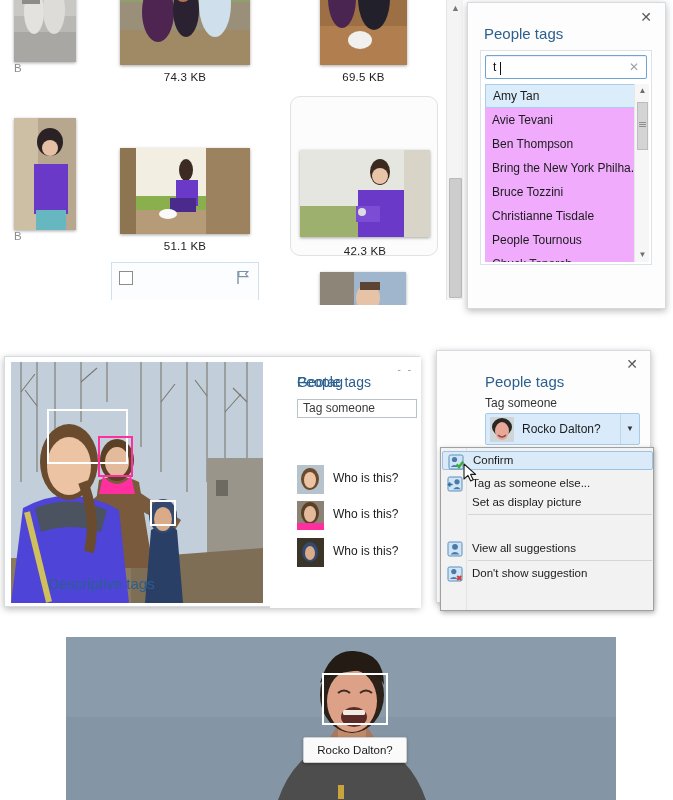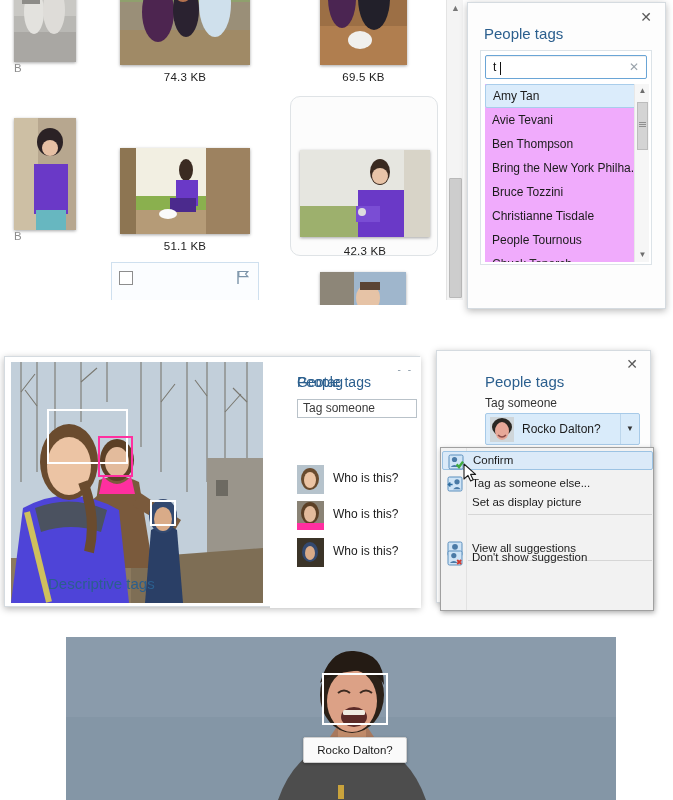--- a/index.html
+++ b/index.html
@@ -417,21 +417,21 @@
       <svg class="micon" viewBox="0 0 16 16">
         <rect x="1" y="1" width="14" height="14" rx="1.5" fill="#cfe4f6" stroke="#5b8fbd"></rect>
         <circle cx="8" cy="5.8" r="2.9" fill="#4a7aa6"></circle>
         <path d="M3.4 13.4 q4.6 -4.6 9.2 0z" fill="#4a7aa6"></path>
       </svg>
       <span class="mlbl">View all suggestions</span>
     </div>
 
     <div class="msep" style="top:112px;"></div>
 
-    <div class="mi" style="top:100px;">
+    <div class="mi" style="top:116px;">
       <svg class="micon" viewBox="0 0 16 16">
         <rect x="1" y="1" width="14" height="14" rx="1.5" fill="#cfe4f6" stroke="#5b8fbd"></rect>
         <circle cx="6.8" cy="5.6" r="2.6" fill="#4a7aa6"></circle>
         <path d="M2.8 13 q4 -4.2 8 0z" fill="#4a7aa6"></path>
         <path d="M10.2 10 l4 4 M14.2 10 l-4 4" stroke="#d03a2f" stroke-width="1.8" fill="none"></path>
       </svg>
       <span class="mlbl">Don't show suggestion</span>
     </div>
   </div>
 

